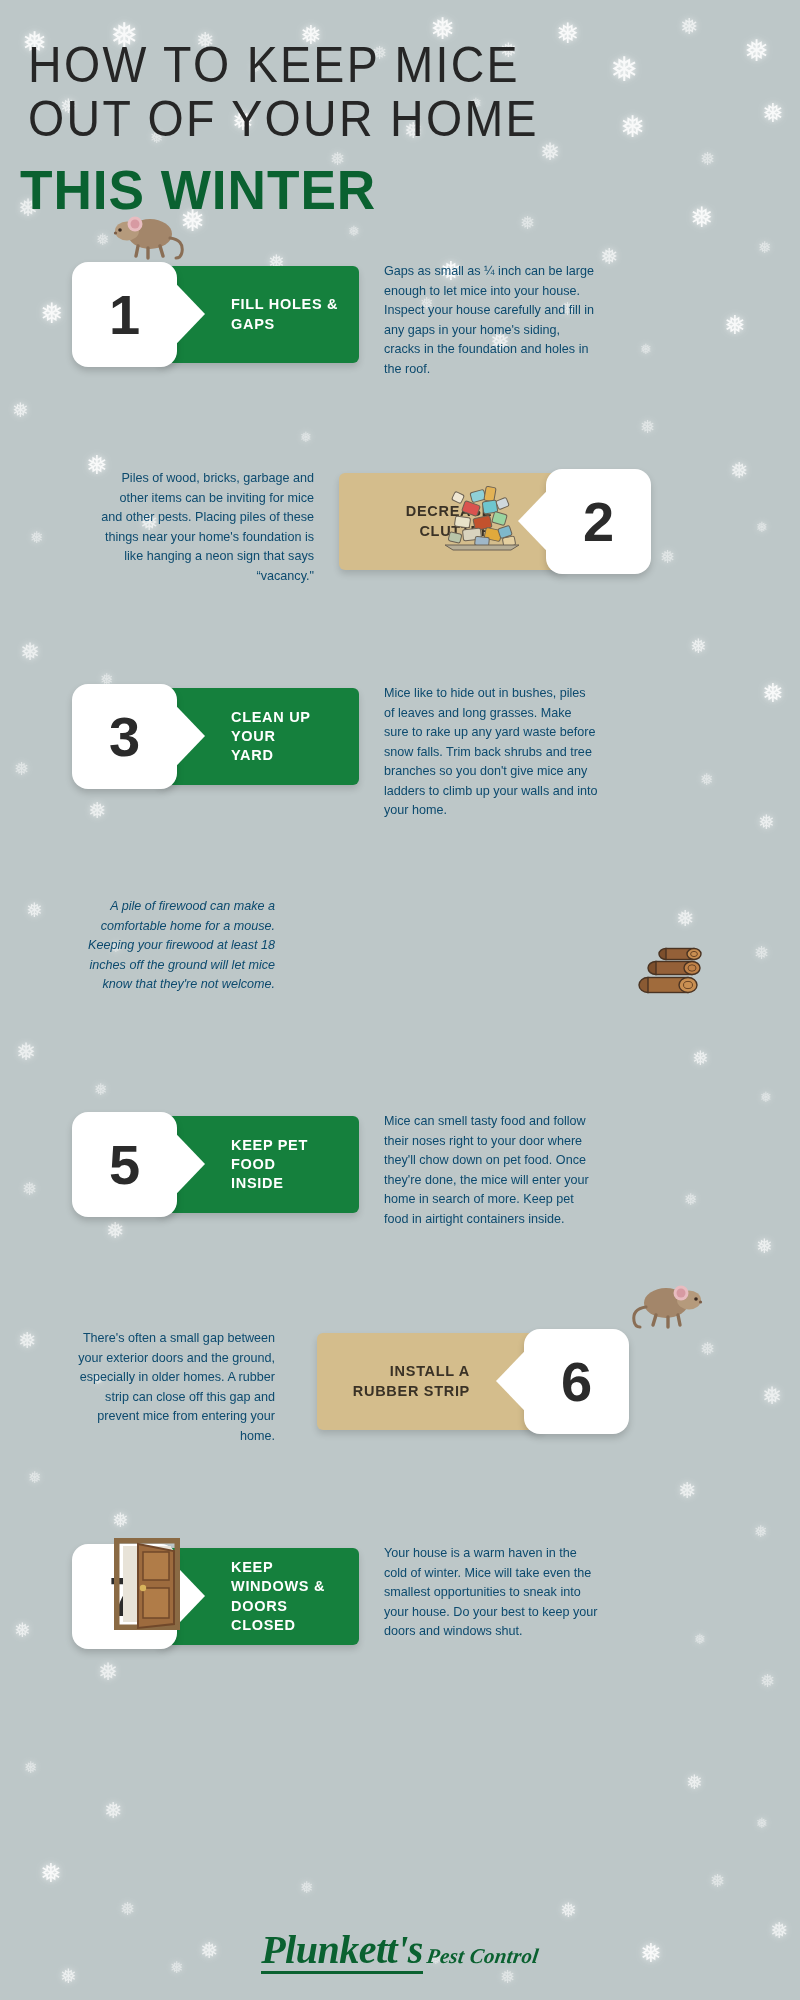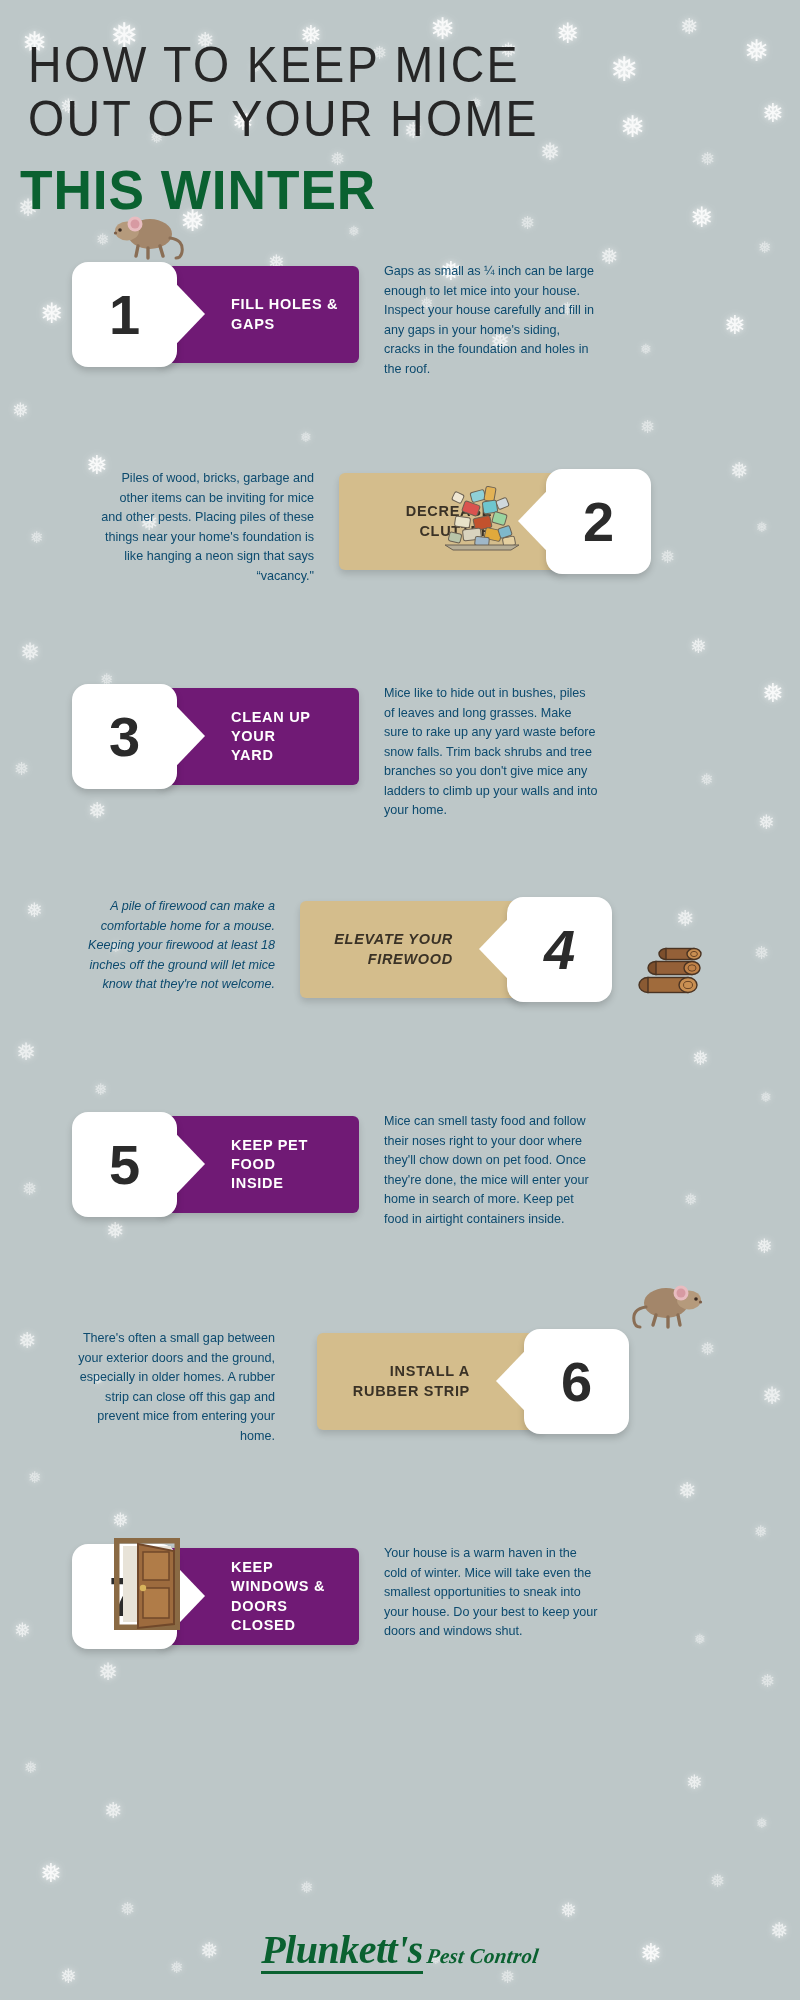--- a/index.html
+++ b/index.html
@@ -47,21 +47,21 @@
     position:relative; z-index:3; flex:none;
   }
   .banner {
     position:relative; height:97px; margin-top:4px;
     display:flex; align-items:center;
     color:#ffffff; font-weight:700; font-size:14.5px;
     letter-spacing:.7px; line-height:1.32;
     box-shadow:0 4px 7px rgba(0,0,0,.14);
     flex:none;
   }
-  .banner.green { background:#701a75; }
+  .banner.green { background:#15803d; }
   .banner.tan   { background:#d4bd8c; color:#3a3226; }
 
   
   .card.ltr .banner { width:200px; border-radius:0 6px 6px 0; margin-left:-18px;
                       padding-left:72px; padding-right:10px; }
   .card.ltr .numtile { margin-right:0; }
   
   .card.ltr .notch {
     position:absolute; left:87px; top:4px; width:52px; height:97px; z-index:4;
     pointer-events:none;
@@ -284,29 +284,20 @@
             <span><span>CLEAN UP YOUR</span><br><span>YARD</span></span>
           </div>
           <span class="notch"></span>
         </div>
         <div class="body-text left">Mice like to hide out in bushes, piles of leaves and long grasses. Make sure to rake up any yard waste before snow falls. Trim back shrubs and tree branches so you don't give mice any ladders to climb up your walls and into your home.</div>
       </div>
     </div>
     <div class="step" style="margin-top: 28px; font-style: italic;">
       <div class="row" style="padding-left: 60px; padding-top: 18px; gap: 25px; justify-content: flex-start;">
         <div class="body-text right">A pile of firewood can make a comfortable home for a mouse. Keeping your firewood at least 18 inches off the ground will let mice know that they're not welcome.</div>
-        <div class="card rtl">
-          <div class="banner tan">
-            <span><span>ELEVATE YOUR</span><br><span>FIREWOOD</span></span>
-          </div>
-          <div class="numtile">
-            <span>4</span>
-          </div>
-          <span class="notch"></span>
-        </div>
       </div>
       <div class="art" style="right: 86px; top: 68px;"><svg width="86" height="56" viewBox="0 0 86 56">
           <g stroke="#4a3322" stroke-width="1.4">
             <ellipse cx="20" cy="38" rx="9" ry="7.5" fill="#8a5a33"></ellipse>
             <rect x="20" y="30.5" width="40" height="15" fill="#a06b3c"></rect>
             <ellipse cx="60" cy="38" rx="9" ry="7.5" fill="#c98f52"></ellipse>
             <ellipse cx="28" cy="21" rx="8" ry="6.5" fill="#7d4f2c"></ellipse>
             <rect x="28" y="14.5" width="36" height="13" fill="#946038"></rect>
             <ellipse cx="64" cy="21" rx="8" ry="6.5" fill="#c08248"></ellipse>
             <ellipse cx="38" cy="7" rx="7" ry="5.5" fill="#7d4f2c"></ellipse>

